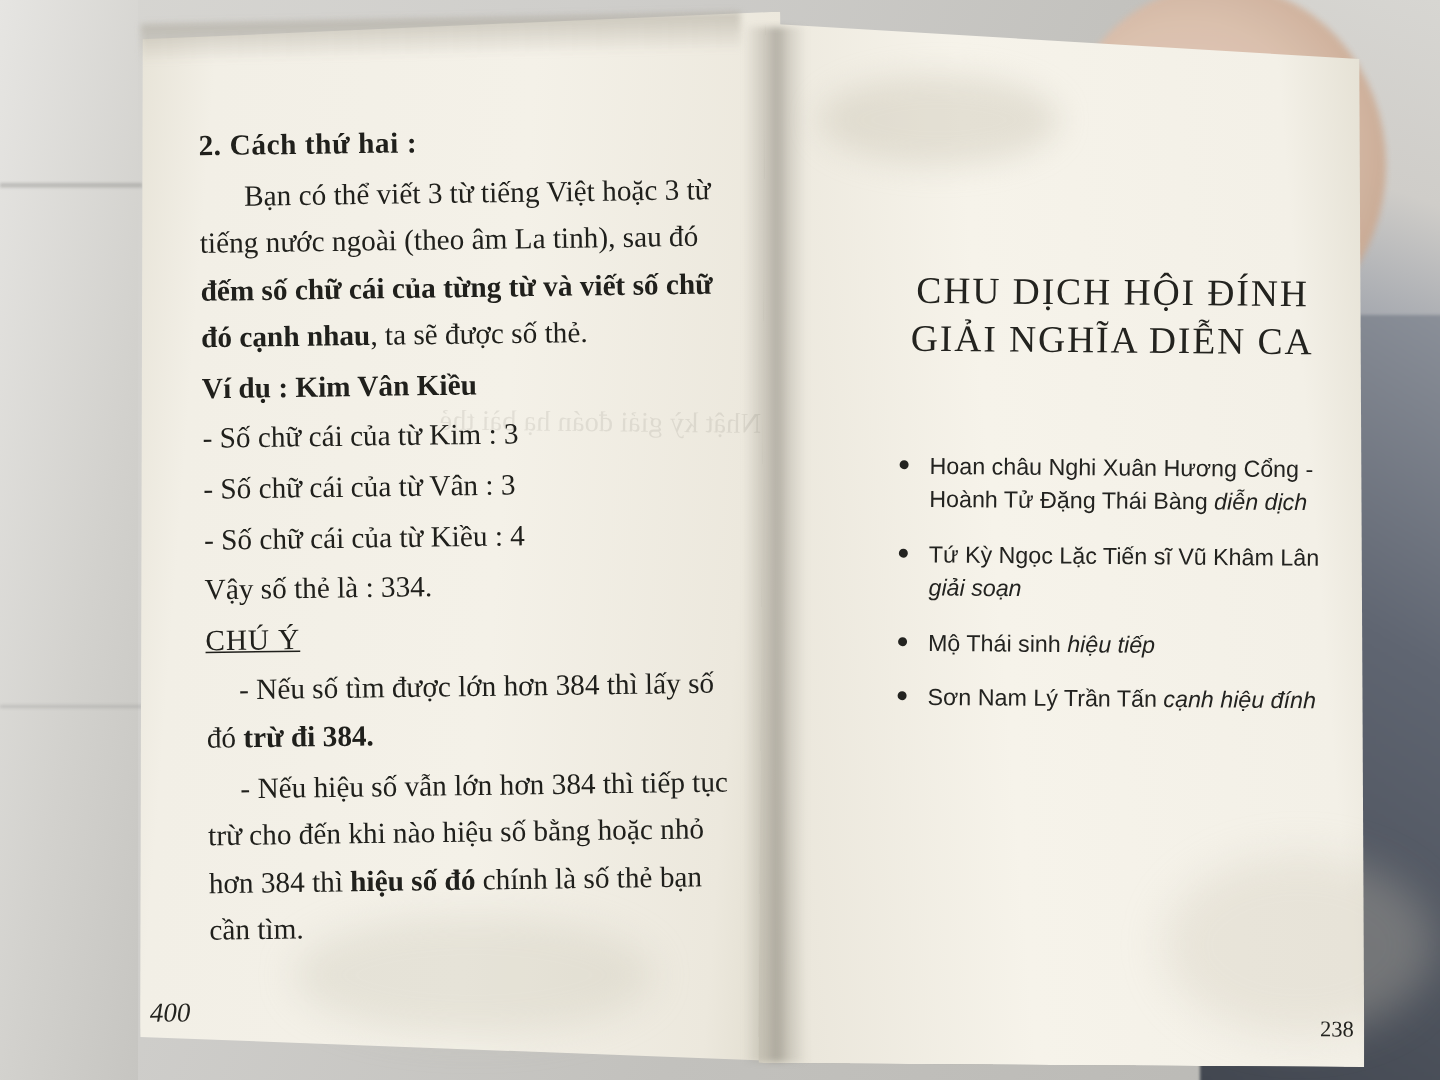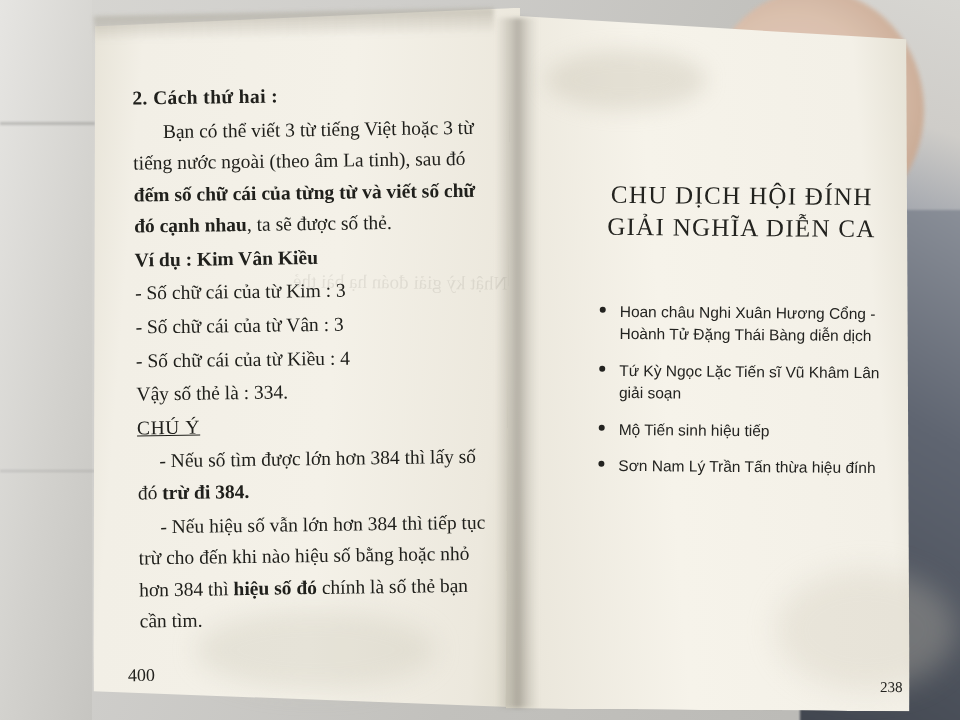--- a/index.html
+++ b/index.html
@@ -191,29 +191,29 @@
     padding-left: 22px;
     margin-bottom: 14px;
   }
   .credit-item .bullet {
     position: absolute;
     left: 2px; top: 6px;
     width: 6px; height: 6px;
     border-radius: 50%;
     background: #232320;
   }
-  .it { }
+  .it { font-style: italic; }
 
   .folio {
     position: absolute;
     font-size: 18px;
     color: #23231f;
     font-family: "Liberation Serif", serif;
   }
-  .folio-left { left: 52px; bottom: 24px; transform: rotate(-0.8deg); }
+  .folio-left { left: 24px; bottom: 24px; transform: rotate(-0.8deg); font-style: italic; }
   .folio-right { right: 10px; bottom: 14px; font-size: 15px; transform: rotate(0.5deg); }
 
   
   .stain {
     position: absolute;
     border-radius: 50%;
     pointer-events: none;
   }
   .stain-a { left: 470px; top: 40px; width: 160px; height: 60px; background: rgba(196,190,172,0.35); filter: blur(10px); }
   .stain-b { left: 120px; top: 600px; width: 240px; height: 80px; background: rgba(200,195,178,0.3); filter: blur(12px); }
@@ -284,26 +284,26 @@
           <span>Hoan châu Nghi Xuân Hương Cổng - Hoành Tử Đặng Thái Bàng </span><span class="it">diễn dịch</span>
         </div>
 
         <div class="credit-item">
           <span class="bullet"></span>
           <span>Tứ Kỳ Ngọc Lặc Tiến sĩ Vũ Khâm Lân </span><span class="it">giải soạn</span>
         </div>
 
         <div class="credit-item">
           <span class="bullet"></span>
-          <span>Mộ Tiến sinh </span><span class="it">hiệu tiếp</span>
+          <span>Mộ Thái sinh </span><span class="it">hiệu tiếp</span>
         </div>
 
         <div class="credit-item">
           <span class="bullet"></span>
-          <span>Sơn Nam Lý Trần Tấn </span><span class="it">thừa hiệu đính</span>
+          <span>Sơn Nam Lý Trần Tấn </span><span class="it">cạnh hiệu đính</span>
         </div>
 
       </div>
     </div>
 
     <div class="folio folio-right">238</div>
 
   </div>
 </div>
 

